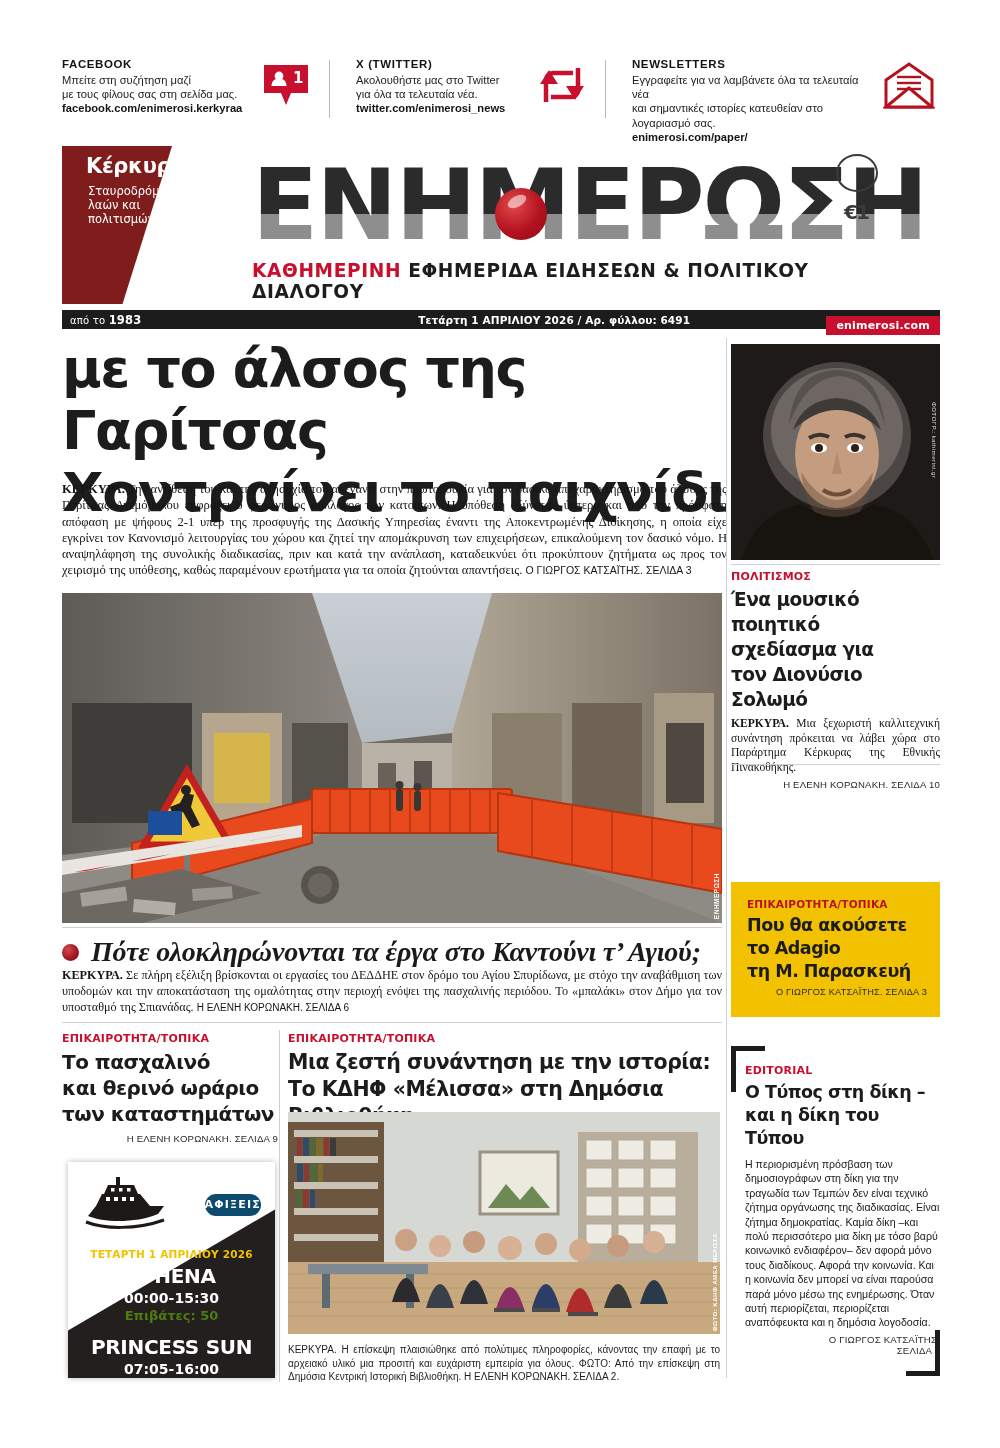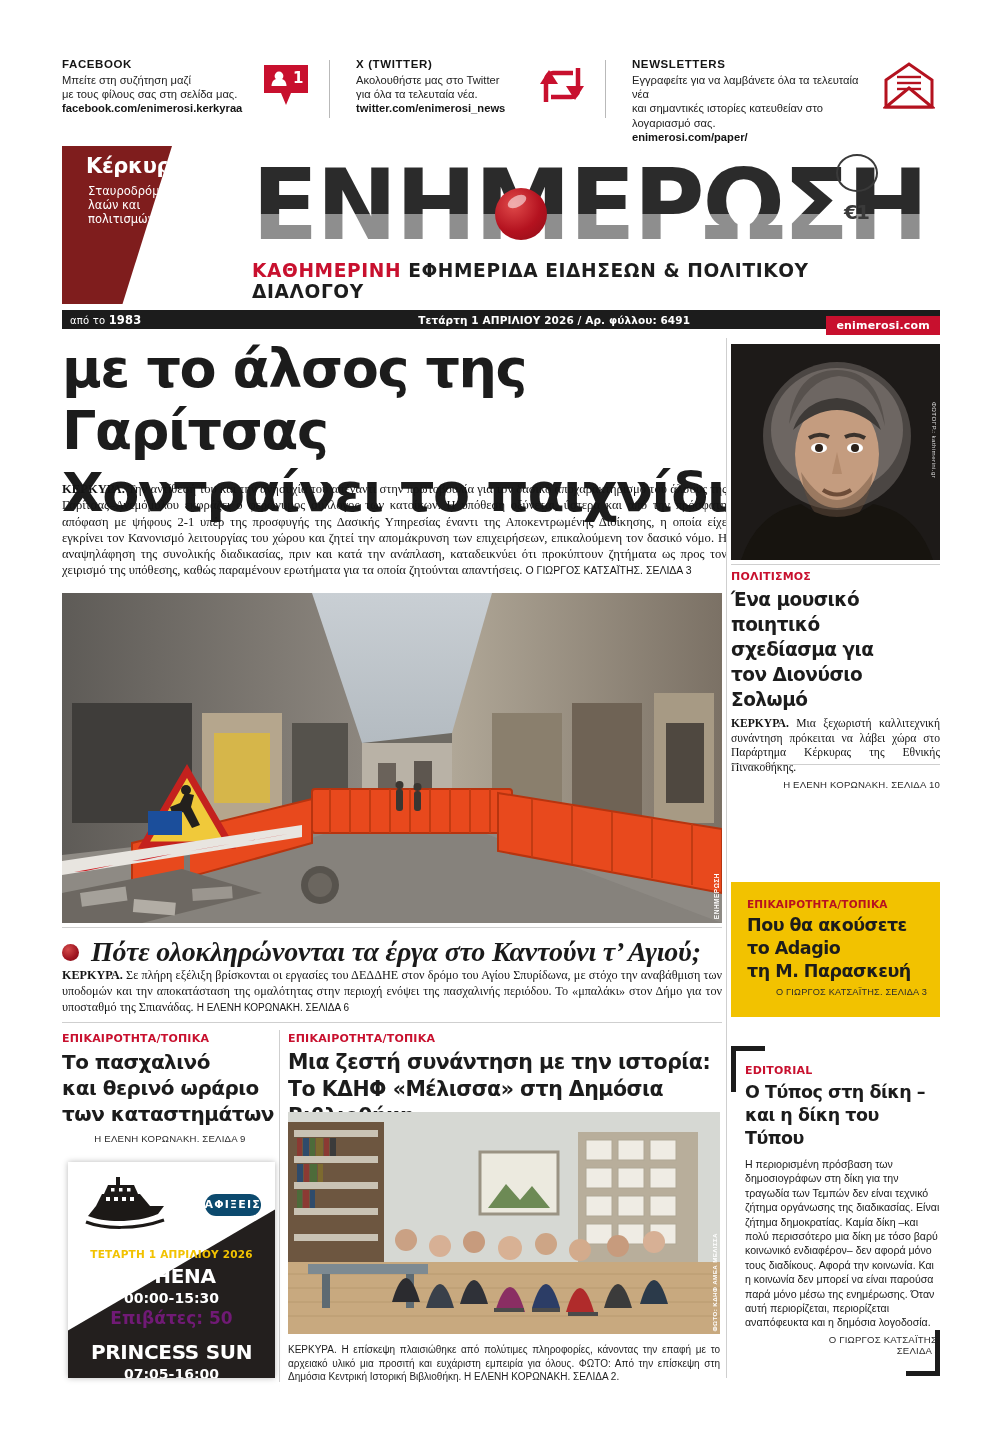--- a/index.html
+++ b/index.html
@@ -201,21 +201,21 @@
     font-size: 11px; font-weight: bold; letter-spacing: 1.2px;
     padding: 4px 0 5px;
   }
   .ferry .content {
     position: absolute; left: 0; top: 86px; width: 207px; text-align: center; color: #fff;
     font-family: "DejaVu Sans", sans-serif;
   }
   .ferry .f-date { color: #f2c200; font-size: 10.5px; font-weight: bold; letter-spacing: .2px; }
   .ferry .f-name { font-size: 20px; font-weight: bold; margin-top: 4px; letter-spacing: -.3px; }
   .ferry .f-time { font-size: 14px; font-weight: bold; margin-top: 2px; }
-  .ferry .f-pax { font-size: 17px; font-weight: bold; color: #701a75; margin-top: 2px; }
+  .ferry .f-pax { font-size: 13px; font-weight: bold; color: #4d7c0f; margin-top: 2px; }
   .ferry .grp2 { margin-top: 12px; }
 
   
   .col-mid-bot { position: absolute; left: 288px; top: 1032px; width: 432px; }
   .col-mid-bot .minihead { font-size: 20.5px; line-height: 27px; }
   .lib-photo {
     position: absolute; left: 288px; top: 1112px; width: 432px; height: 222px;
     background: #9aa0a4; overflow: hidden;
   }
   .lib-photo .credit {
@@ -490,21 +490,21 @@
   <div class="vrule" style="left:279px; top:1030px; height:352px;"></div>
   <div class="vrule" style="left:726px; top:338px; height:1040px;"></div>
 
   <div class="col-left-bot">
     <div class="kicker">ΕΠΙΚΑΙΡΟΤΗΤΑ/ΤΟΠΙΚΑ</div>
     <div class="minihead">
       <div>Το πασχαλινό</div>
       <div>και θερινό ωράριο</div>
       <div>των καταστημάτων</div>
     </div>
-    <div class="credit-line" style="margin-top:6px;text-align:center;">Η ΕΛΕΝΗ ΚΟΡΩΝΑΚΗ. ΣΕΛΙΔΑ 9</div>
+    <div class="credit-line" style="margin-top:6px;">Η ΕΛΕΝΗ ΚΟΡΩΝΑΚΗ. ΣΕΛΙΔΑ 9</div>
   </div>
 
   <div class="ferry">
     <div class="blk"></div>
     <svg class="ship" viewBox="0 0 86 60">
       <path d="M4 44 C18 50 50 52 74 42 L80 34 L12 34 Z" fill="#1c1917"></path>
       <path d="M12 34 L18 22 L56 22 L66 34 Z" fill="#1c1917"></path>
       <path d="M20 22 L24 13 L50 13 L54 22 Z" fill="#1c1917"></path>
       <rect x="32" y="5" width="4" height="9" fill="#1c1917"></rect>
       <g fill="#fff">

